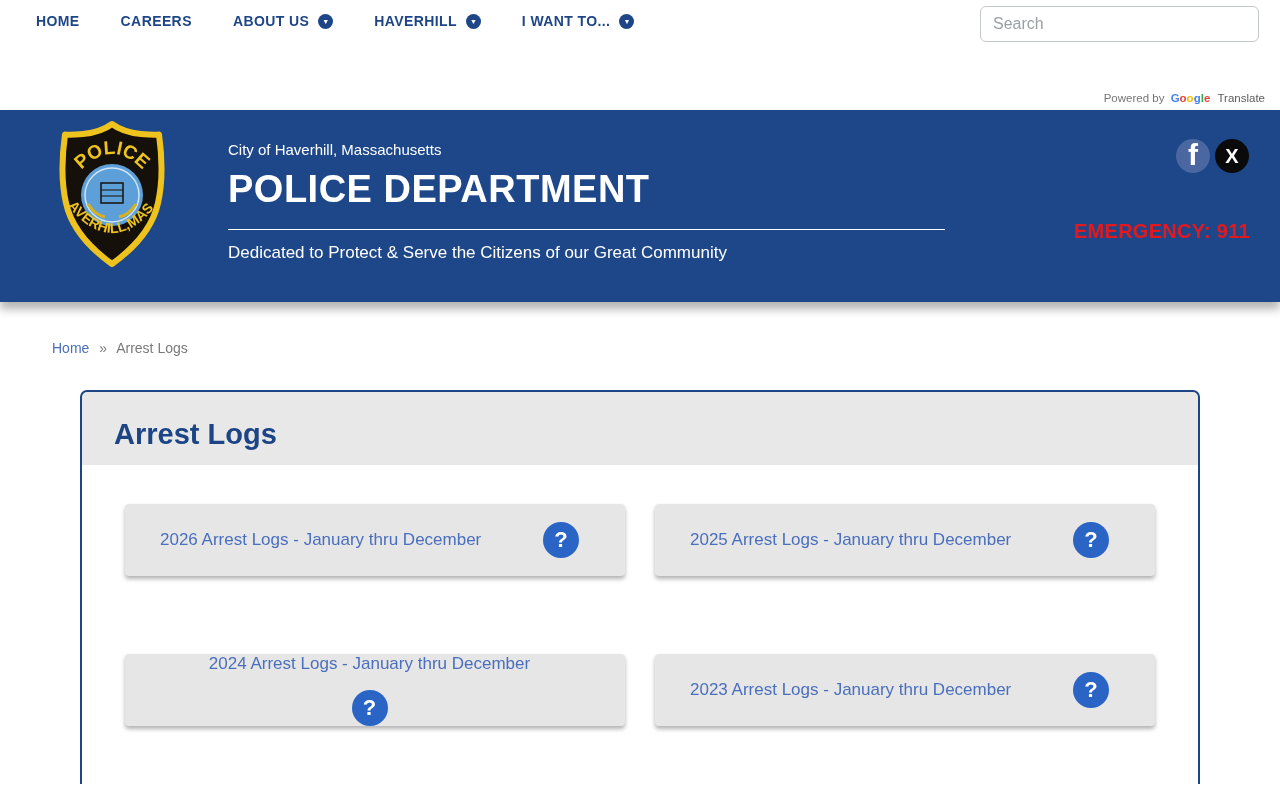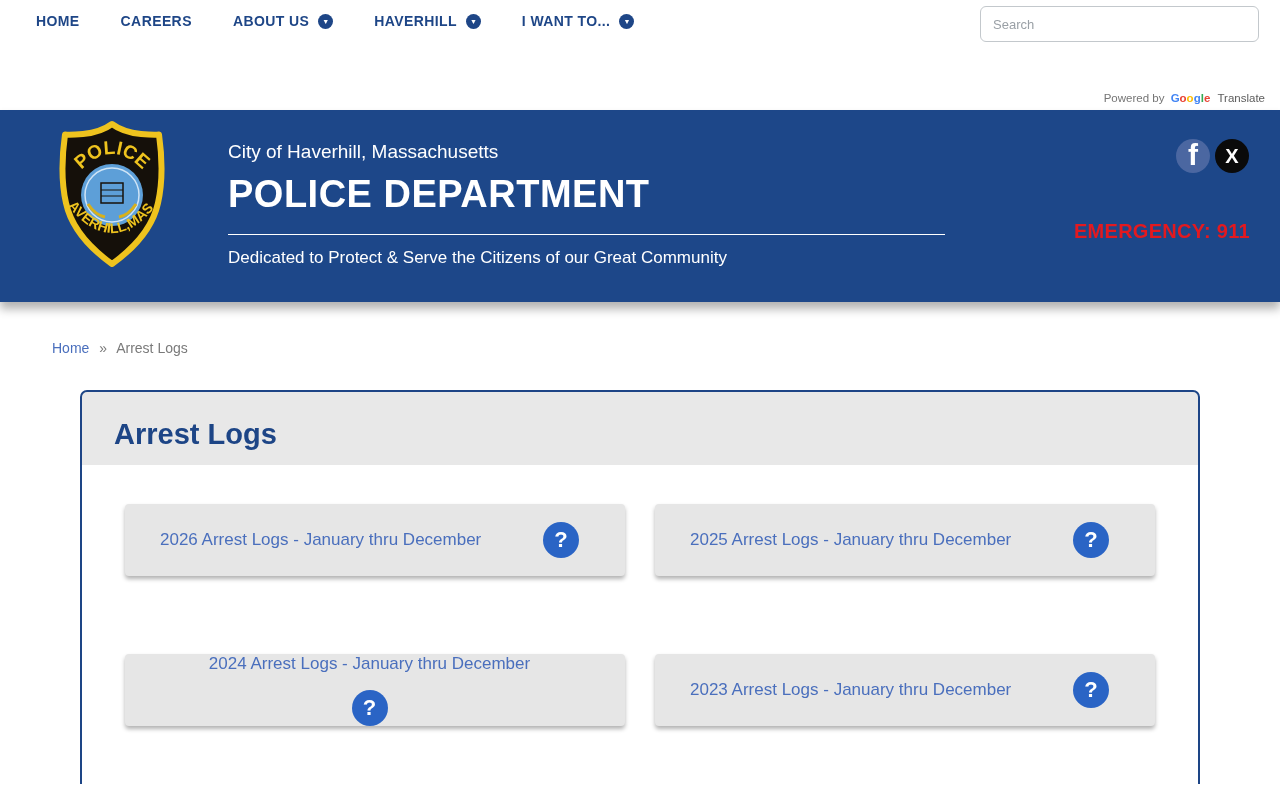--- a/index.html
+++ b/index.html
@@ -9,38 +9,38 @@
 
   
   .topbar { position:absolute; top:0; left:0; width:1280px; height:110px; background:#fff; }
   .nav { position:absolute; top:13px; left:36px; display:flex; align-items:center; gap:41px; }
   .nav-item { display:flex; align-items:center; cursor:pointer; }
   .nav-label { color:#1e4687; font-weight:bold; font-size:14px; letter-spacing:0.4px; }
   .nav-caret { width:15px; height:15px; border-radius:50%; background:#1e4687; color:#fff;
     font-size:7px; display:inline-flex; align-items:center; justify-content:center;
     margin-left:9px; padding-top:1px; }
   .search-box { position:absolute; top:6px; left:980px; width:279px; height:36px;
-    border:1px solid #c3c8cc; border-radius:6px; padding:0 12px; font-size:13px;
+    border:1px solid #c3c8cc; border-radius:6px; padding:0 12px; font-size:16px;
     color:#444; outline:none; }
   .search-box::placeholder { color:#9aa0a6; }
   .lang-select { position:absolute; top:54px; left:1068px; width:192px; height:30px;
     border:1px solid #4a4a4a; border-radius:3px; font-size:14.5px; padding:0 6px;
     background:#fff; color:#111; }
   .powered { position:absolute; top:92px; right:15px; font-size:11.5px; color:#757575; }
   .powered .g1{color:#4285F4}.powered .g2{color:#EA4335}.powered .g3{color:#FBBC05}
   .powered .g4{color:#4285F4}.powered .g5{color:#34A853}.powered .g6{color:#EA4335}
   .powered .tr { color:#5c5c5c; font-weight:normal; margin-left:4px; }
   .powered .gword { font-weight:bold; margin-left:3px; }
 
   
   .bluehead { position:absolute; top:110px; left:0; width:1280px; height:192px;
     background:#1d4789; box-shadow:0 7px 9px rgba(0,0,0,0.3); }
   .badge { position:absolute; left:57px; top:10px; }
   .head-text { position:absolute; left:228px; top:31px; color:#fff; }
-  .head-city { font-size:19px; }
+  .head-city { font-size:15px; }
   .head-title { font-size:38px; font-weight:bold; letter-spacing:0.5px; margin-top:10px; }
   .head-rule { width:717px; border-bottom:1px solid #fff; margin-top:18px; }
   .head-tagline { font-size:17px; margin-top:13px; }
   .social { position:absolute; top:29px; left:1176px; display:flex; gap:5px; }
   .fb-circle { width:34px; height:34px; border-radius:50%; background:#4b67a1; color:#fff;
     display:flex; align-items:flex-end; justify-content:center; font-weight:bold;
     font-size:30px; line-height:36px; overflow:hidden; cursor:pointer; }
   .x-circle { width:34px; height:34px; border-radius:50%; background:#0a0a0a; color:#fff;
     display:flex; align-items:center; justify-content:center; font-weight:bold;
     font-size:20px; cursor:pointer; }

